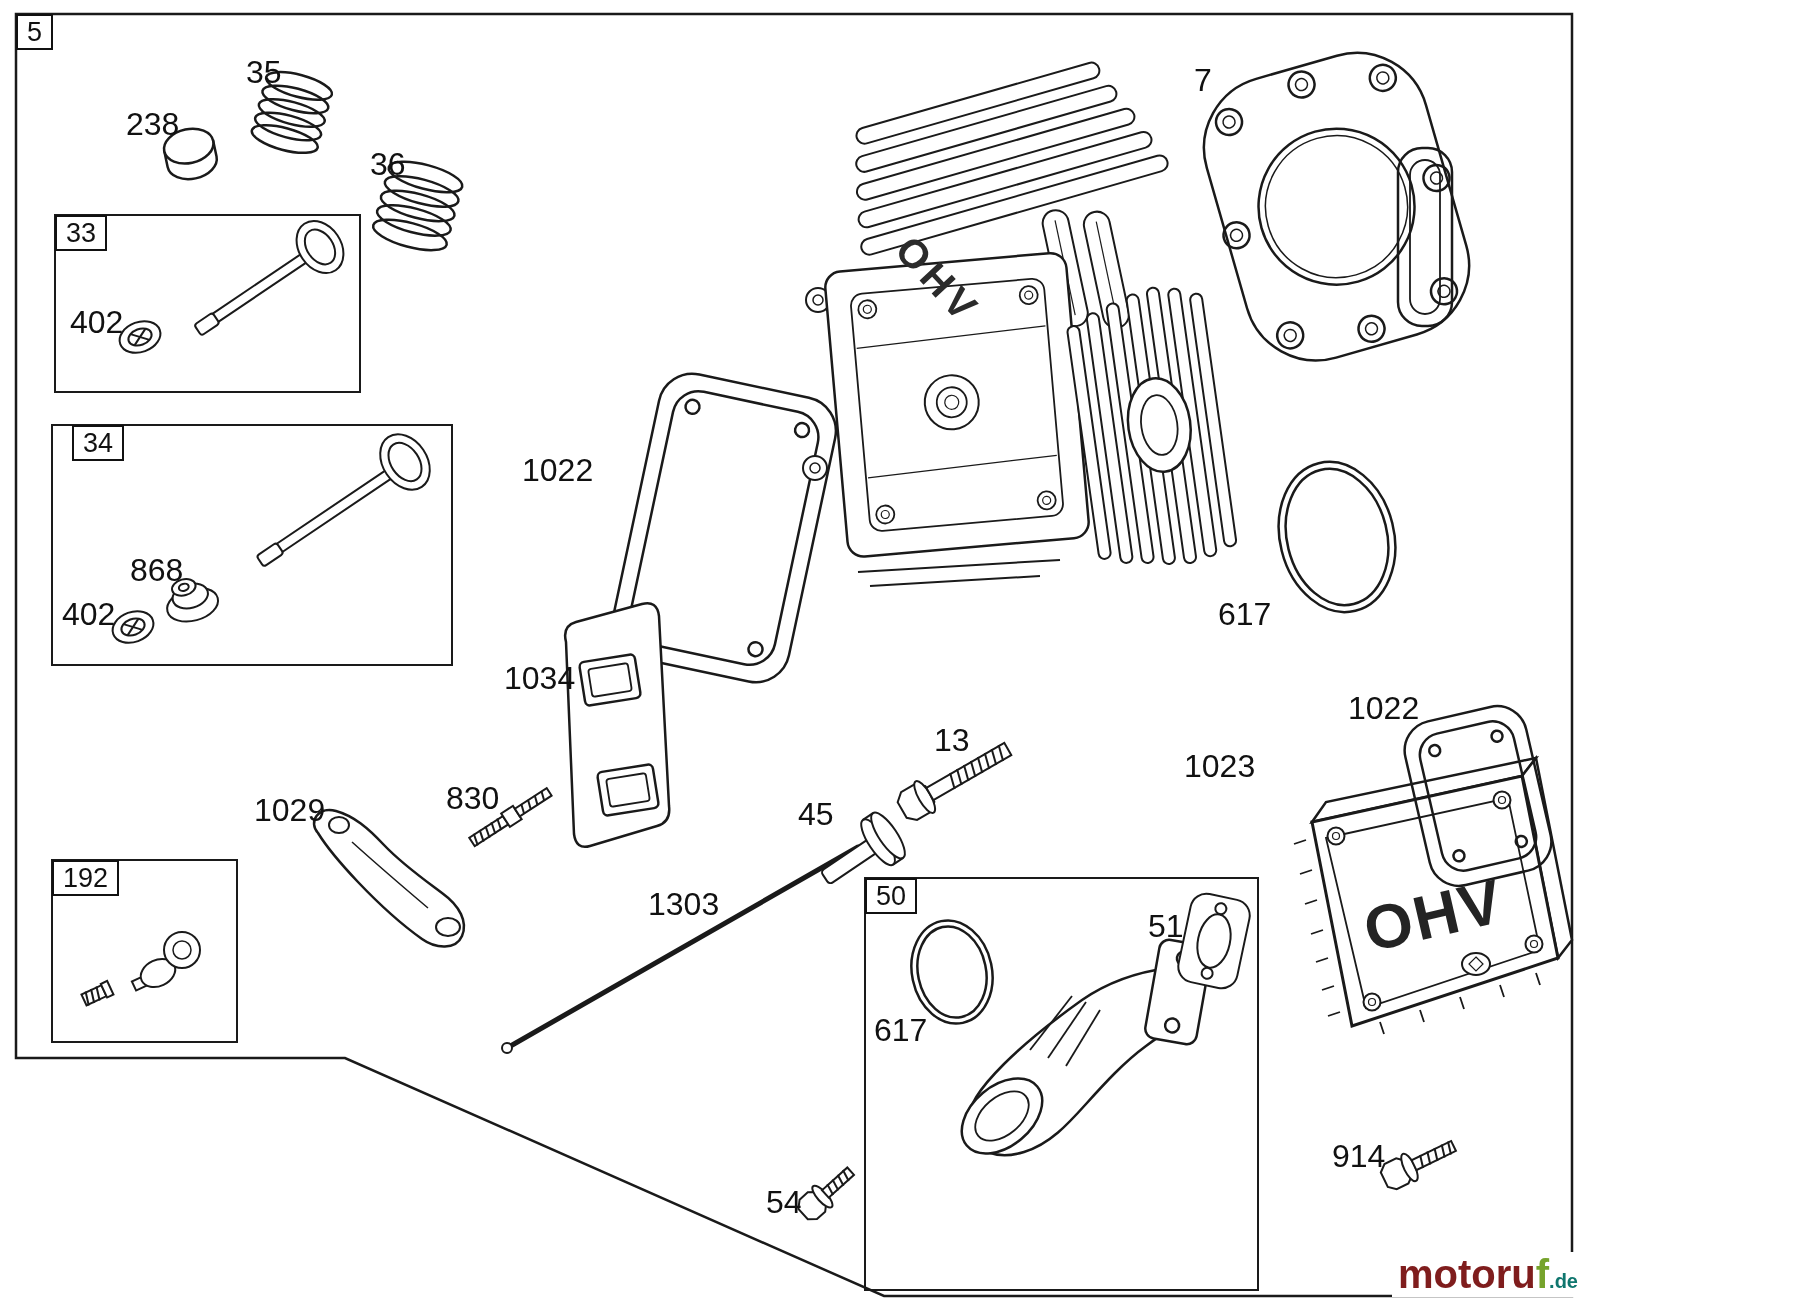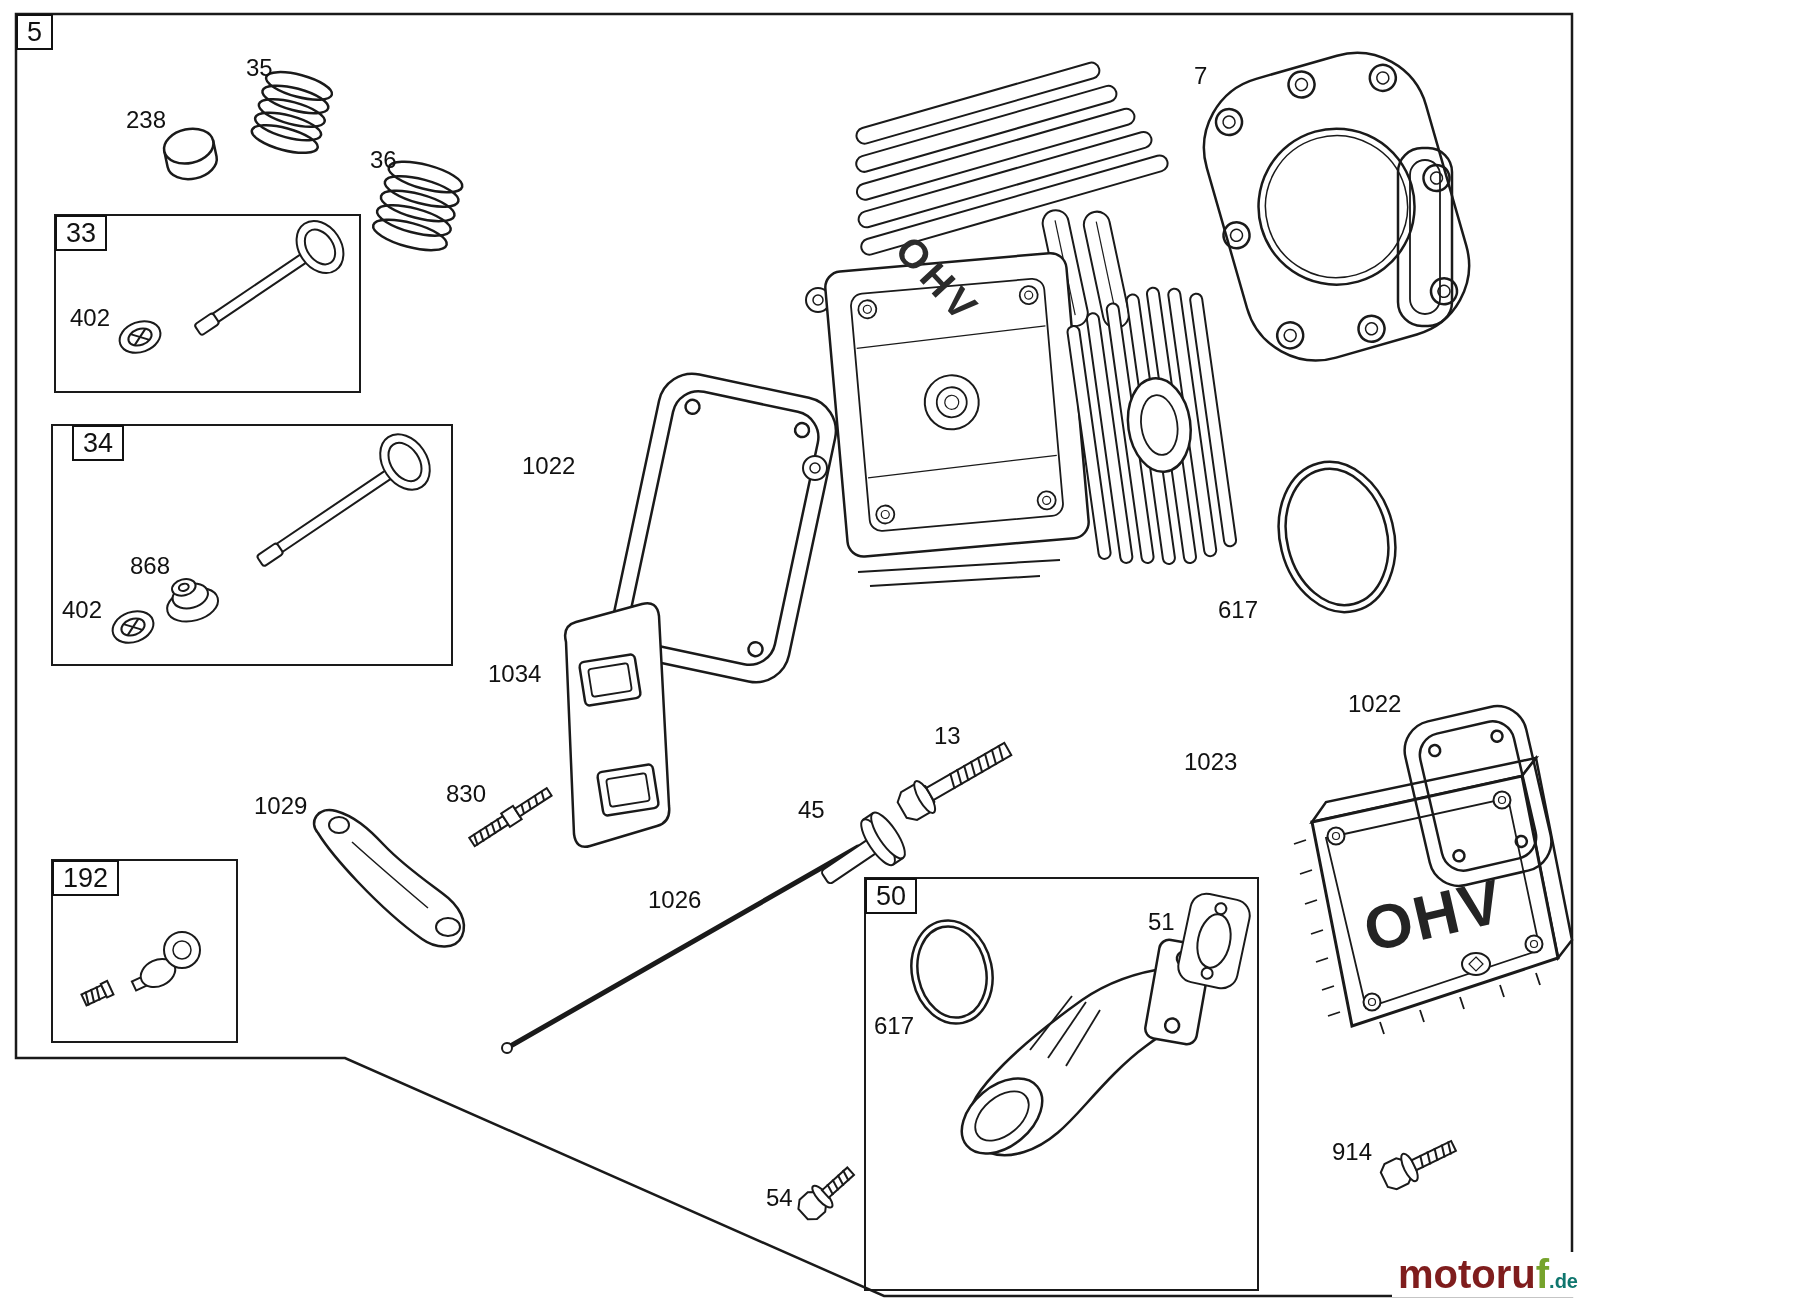--- a/index.html
+++ b/index.html
@@ -1,19 +1,19 @@
 <!DOCTYPE html>
 <html><head>
 <meta charset="utf-8">
 <style>
   html,body{margin:0;padding:0;background:#fff;}
   .stage{position:relative;width:1800px;height:1307px;background:#ffffff;overflow:hidden;
          font-family:"Liberation Sans", sans-serif;}
   .artwork{position:absolute;left:0;top:0;}
-  .plabel{position:absolute;font-size:24px;color:#111;white-space:nowrap;z-index:4;}
+  .plabel{position:absolute;font-size:32px;color:#111;white-space:nowrap;z-index:4;}
   .pboxlabel{position:absolute;border:2px solid #111;background:#fff;font-size:27px;
              color:#111;padding:0px 9px;line-height:32px;z-index:5;}
   .watermark{position:absolute;left:1392px;top:1252px;font-weight:bold;font-size:40px;
              background:#fff;padding:0 6px;z-index:6;letter-spacing:0px;}
   .wm-main{color:#7f1d1d;}
   .wm-f{color:#76a32c;}
   .wm-de{font-size:20px;color:#0f766e;}
 </style>
 </head>
 <body>
@@ -355,24 +355,24 @@
 
 <div class="plabel" style="left:126px;top:106px;">238</div>
 <div class="plabel" style="left:246px;top:54px;">35</div>
 <div class="plabel" style="left:370px;top:146px;">36</div>
 <div class="plabel" style="left:70px;top:304px;">402</div>
 <div class="plabel" style="left:130px;top:552px;">868</div>
 <div class="plabel" style="left:62px;top:596px;">402</div>
 <div class="plabel" style="left:522px;top:452px;">1022</div>
 <div class="plabel" style="left:1194px;top:62px;">7</div>
 <div class="plabel" style="left:1218px;top:596px;">617</div>
-<div class="plabel" style="left:488px;top:660px;">1034</div>
+<div class="plabel" style="left:504px;top:660px;">1034</div>
 <div class="plabel" style="left:446px;top:780px;">830</div>
 <div class="plabel" style="left:254px;top:792px;">1029</div>
-<div class="plabel" style="left:648px;top:886px;">1026</div>
+<div class="plabel" style="left:648px;top:886px;">1303</div>
 <div class="plabel" style="left:798px;top:796px;">45</div>
 <div class="plabel" style="left:934px;top:722px;">13</div>
 <div class="plabel" style="left:874px;top:1012px;">617</div>
 <div class="plabel" style="left:1148px;top:908px;">51</div>
 <div class="plabel" style="left:766px;top:1184px;">54</div>
 <div class="plabel" style="left:1332px;top:1138px;">914</div>
 <div class="plabel" style="left:1184px;top:748px;">1023</div>
 <div class="plabel" style="left:1348px;top:690px;">1022</div>
 
 <div class="watermark">

